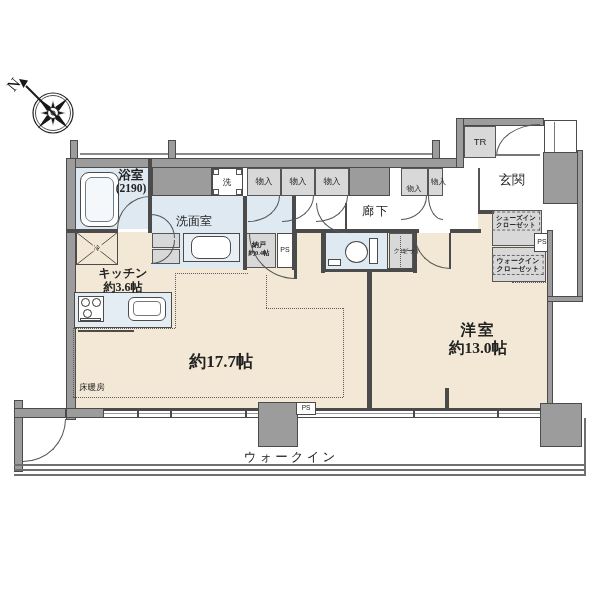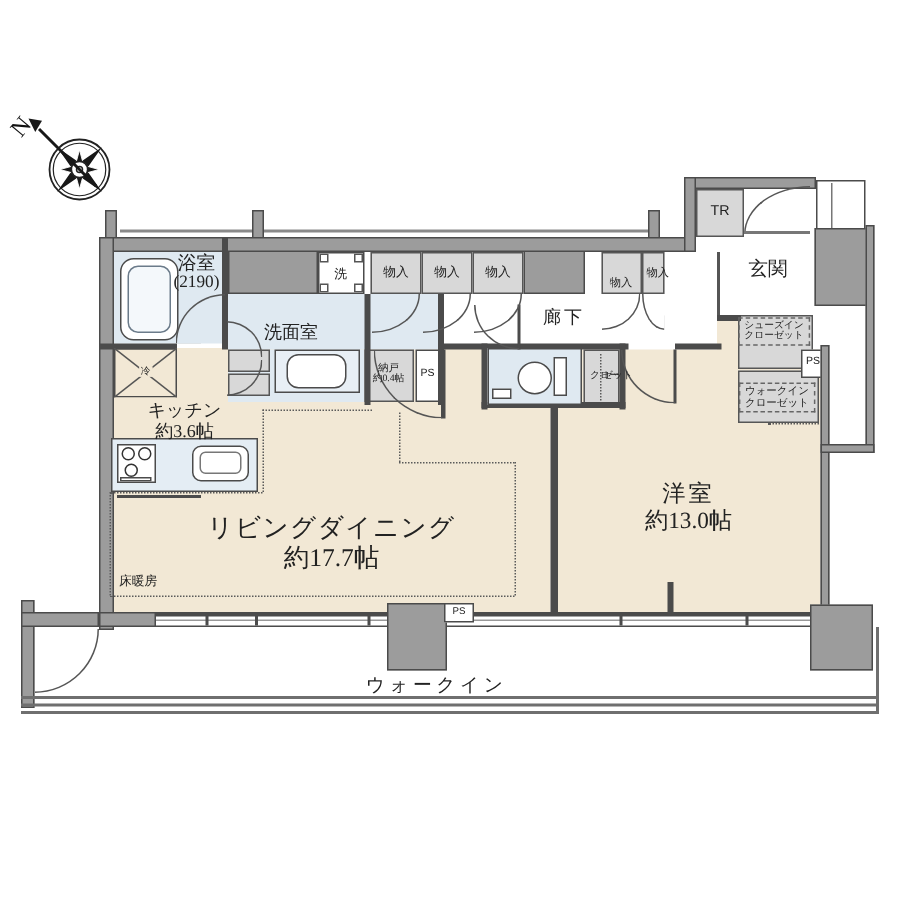--- a/index.html
+++ b/index.html
@@ -16,21 +16,21 @@
        transform:translate(-50%,-50%);}
   .arc{position:absolute;box-sizing:border-box;}
   .arc.tl{border-top:1.5px solid #555;border-left:1.5px solid #555;border-top-left-radius:100% 100%;}
   .arc.tr{border-top:1.5px solid #555;border-right:1.5px solid #555;border-top-right-radius:100% 100%;}
   .arc.bl{border-bottom:1.5px solid #555;border-left:1.5px solid #555;border-bottom-left-radius:100% 100%;}
   .arc.br{border-bottom:1.5px solid #555;border-right:1.5px solid #555;border-bottom-right-radius:100% 100%;}
   .dh{position:absolute;border-top:1.5px dotted #5a5a5a;}
   .dv{position:absolute;border-left:1.5px dotted #5a5a5a;}
   .dashbox{border:1px dashed #666;padding:1px 3px;}
   .vcol{display:inline-block;width:1.05em;word-break:break-all;line-height:1.1;vertical-align:top;}
-  .blk{display:block;}
+  .blk{display:block;font-weight:bold;}
   .circ{position:absolute;box-sizing:border-box;border:1.3px solid #333;border-radius:50%;background:#fff;}
 </style>
 </head>
 <body>
 
 <div id="canvas">
 
   <div class="beige" style="left:76px;top:232px;width:291px;height:178px;"></div>
   <div class="beige" style="left:371px;top:233px;width:176px;height:177px;"></div>
   <div class="beige" style="left:478px;top:214px;width:16px;height:22px;"></div>
@@ -214,24 +214,23 @@
   <div class="lbl" style="left:285px;top:250px;font-size:7px;font-family:'Liberation Sans','DejaVu Sans',sans-serif;">PS</div>
   <div class="lbl" style="left:401px;top:251px;font-size:6.5px;">
     <span class="vcol">クロー</span>
     <span class="vcol">ゼット</span>
   </div>
   <div class="lbl" style="left:123px;top:281px;font-size:12px;">
     <span class="blk">キッチン</span>
     <span class="blk">約3.6帖</span>
   </div>
   <div class="lbl" style="left:221px;top:362px;font-size:17px;">
-    <span class="blk" style="letter-spacing:1px;">リビングダイニング</span>
     <span class="blk">約17.7帖</span>
   </div>
   <div class="lbl" style="left:92px;top:388px;font-size:8.5px;">床暖房</div>
-  <div class="lbl" style="left:459px;top:339px;font-size:15.5px;">
+  <div class="lbl" style="left:478px;top:339px;font-size:15.5px;">
     <span class="blk" style="letter-spacing:2px;">洋室</span>
     <span class="blk">約13.0帖</span>
   </div>
   <div class="lbl" style="left:291px;top:457px;font-size:12.5px;letter-spacing:3px;">ウォークイン</div>
   <div class="lbl" style="left:306px;top:408px;font-size:6.5px;font-family:'Liberation Sans','DejaVu Sans',sans-serif;">PS</div>
 
 </div>
 
 </body></html>

